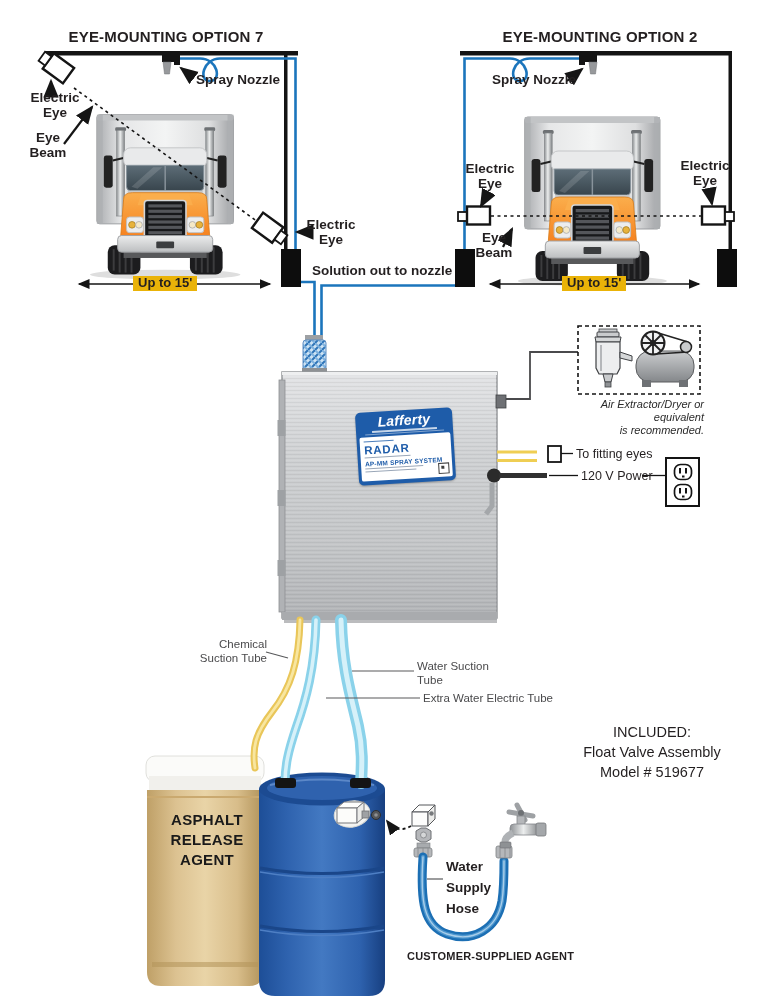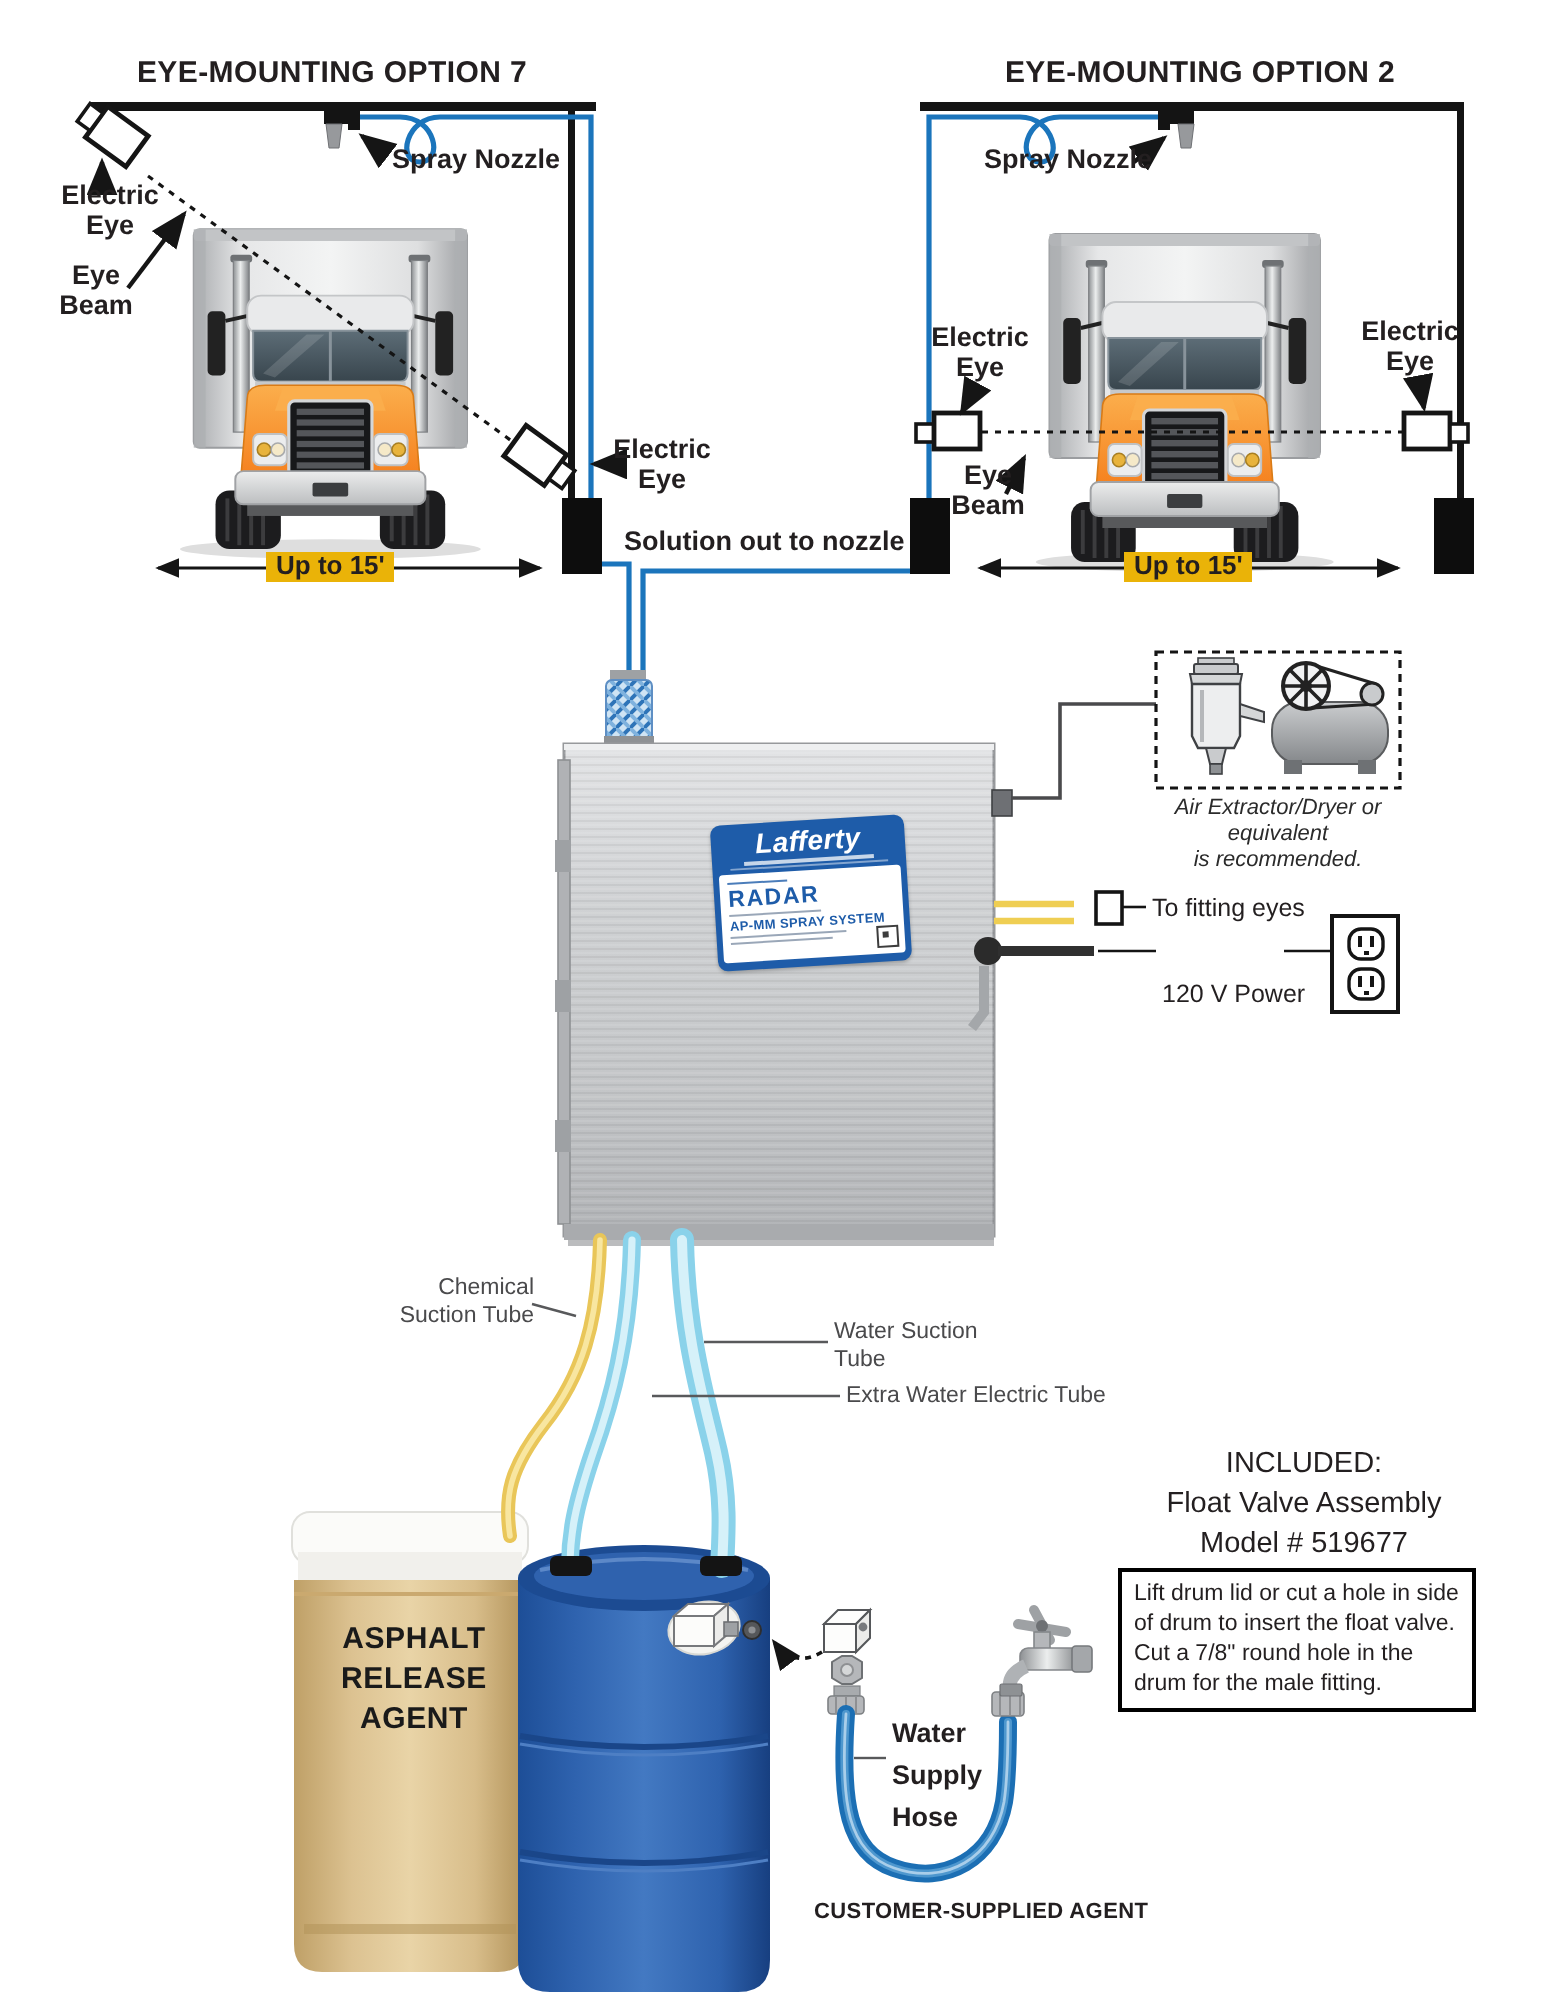--- a/index.html
+++ b/index.html
@@ -398,35 +398,34 @@
 <div class="lbl call ctr" style="left:458px;top:161px;width:64px;">Electric
 Eye</div>
 <div class="lbl call ctr" style="left:673px;top:158px;width:64px;">Electric
 Eye</div>
 <div class="lbl call ctr" style="left:462px;top:230px;width:64px;">Eye
 Beam</div>
 <div class="lbl dim" style="left:562px;top:276px;">Up to 15'</div>
 
 <div class="lbl call" style="left:312px;top:263px;">Solution out to nozzle</div>
 
-<div class="lbl note ctr" style="left:574px;top:398px;width:130px;">Air Extractor/Dryer or equivalent
+<div class="lbl note ctr" style="left:574px;top:398px;width:130px;text-align:right;">Air Extractor/Dryer or equivalent
 is recommended.</div>
 <div class="lbl conn" style="left:576px;top:447px;">To fitting eyes</div>
-<div class="lbl conn" style="left:581px;top:490px;">120 V Power</div>
+<div class="lbl conn" style="left:581px;top:469px;">120 V Power</div>
 
 <div class="lbl tube rt" style="left:167px;top:637px;width:100px;">Chemical
 Suction Tube</div>
 <div class="lbl tube" style="left:417px;top:659px;">Water Suction
 Tube</div>
 <div class="lbl tube" style="left:423px;top:691px;">Extra Water Electric Tube</div>
 
 <div class="lbl inc ctr" style="left:552px;top:722px;width:200px;">INCLUDED:
 Float Valve Assembly
 Model # 519677</div>
-<div class="lbl instr" style="left:559px;top:784px;width:179px;">Lift drum lid or cut a hole in side of drum to insert the float valve. Cut a 7/8" round hole in the drum for the male fitting.</div>
 
 <div class="lbl drumtxt ctr" style="left:158px;top:810px;width:98px;">ASPHALT
 RELEASE
 AGENT</div>
 <div class="lbl hose3" style="left:446px;top:856px;">Water
 Supply
 Hose</div>
 <div class="lbl cust" style="left:407px;top:950px;">CUSTOMER-SUPPLIED AGENT</div>
 
 <div id="box-label">

